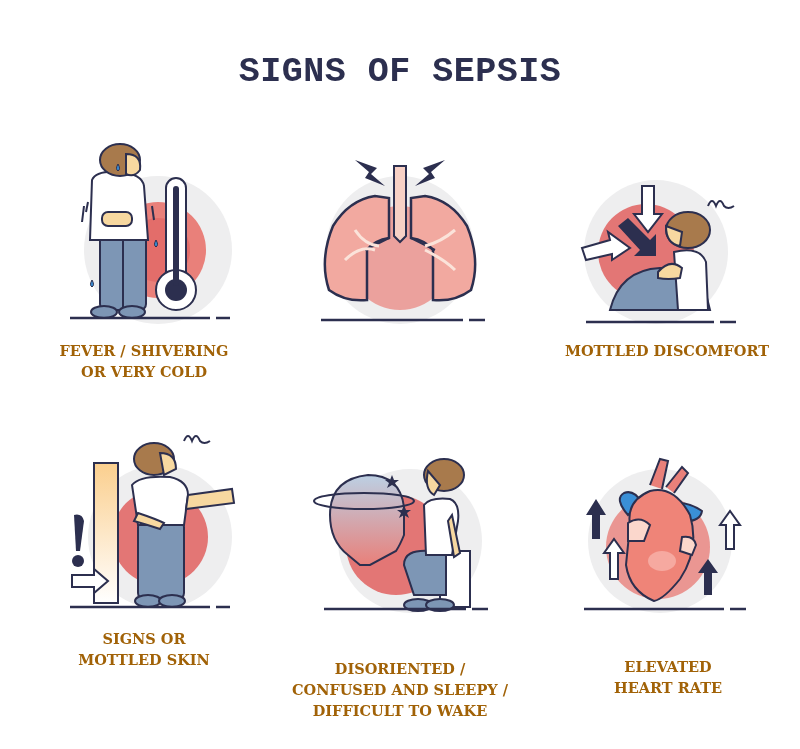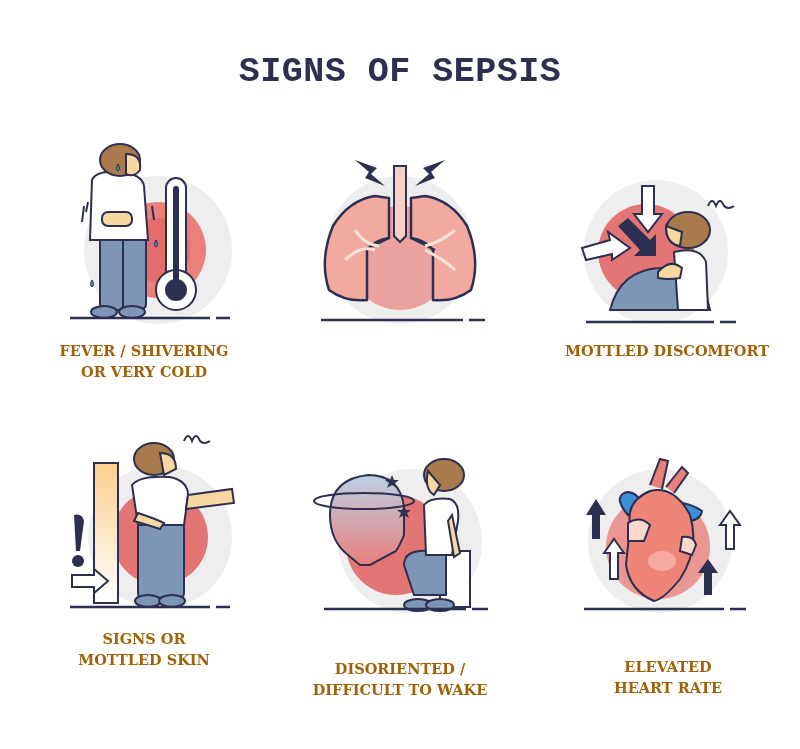--- a/index.html
+++ b/index.html
@@ -140,20 +140,21 @@
     <ellipse cx="144" cy="30" rx="20" ry="16" fill="#a87a4c" stroke="#2c2f4f" stroke-width="2"></ellipse>
     <path d="M128 26 Q124 44 134 50 L140 40 Z" fill="#f7d8a0" stroke="#2c2f4f" stroke-width="2"></path>
     <ellipse cx="118" cy="160" rx="14" ry="6" fill="#7d96b5" stroke="#2c2f4f" stroke-width="2"></ellipse>
     <ellipse cx="140" cy="160" rx="14" ry="6" fill="#7d96b5" stroke="#2c2f4f" stroke-width="2"></ellipse>
     <line x1="24" y1="164" x2="166" y2="164" stroke="#2c2f4f" stroke-width="2.5"></line>
     <line x1="172" y1="164" x2="188" y2="164" stroke="#2c2f4f" stroke-width="2.5"></line>
   </svg>
 </div>
 <div class="label" style="left:270px;top:628px;margin-top:30px;">
   <span>DISORIENTED /</span>
+  <span>CONFUSED AND SLEEPY /</span>
   <span>DIFFICULT TO WAKE</span>
 </div>
 
 <div class="art" style="left:570px;top:445px;width:180px;height:170px;">
   <svg width="180" height="170" viewBox="0 0 180 170">
     <circle cx="90" cy="96" r="72" fill="#eeeeef"></circle>
     <circle cx="88" cy="102" r="52" fill="#e9807a" opacity="0.8"></circle>
     <path d="M80 40 L90 14 L98 16 L92 44 M96 42 L112 22 L118 28 L104 48" fill="#e9807a" stroke="#2c2f4f" stroke-width="2"></path>
     <path d="M58 70 Q44 54 54 48 Q64 44 72 58 Z" fill="#3a8fd6" stroke="#2c2f4f" stroke-width="2"></path>
     <path d="M98 60 Q114 54 132 66 Q130 78 110 76 L104 86 L94 72 Z" fill="#3a8fd6" stroke="#2c2f4f" stroke-width="2"></path>

